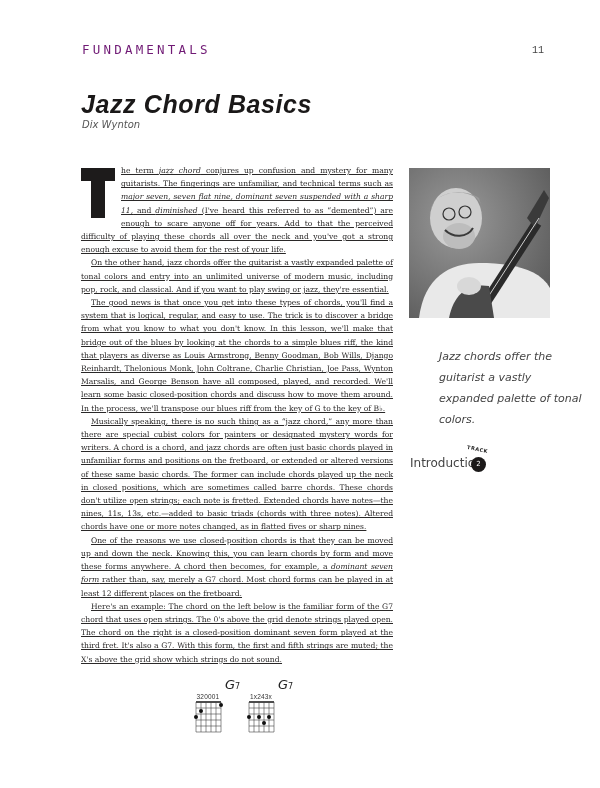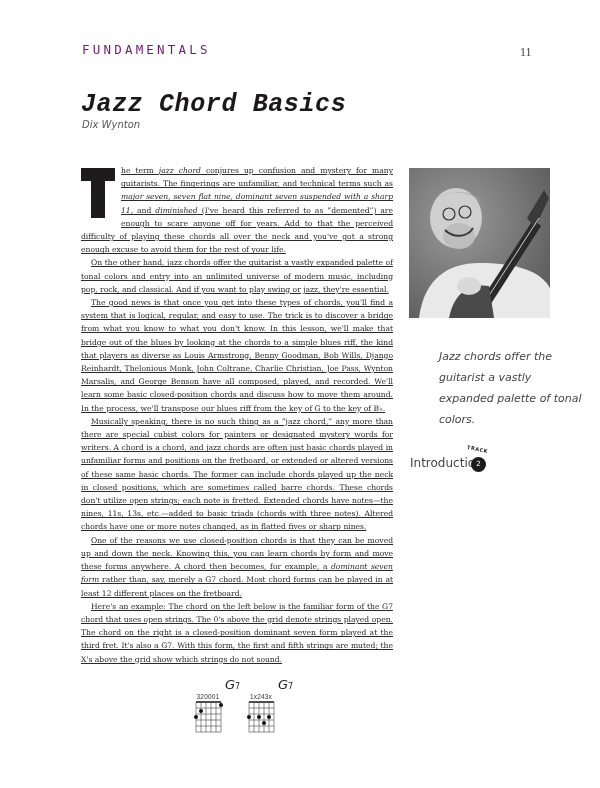--- a/index.html
+++ b/index.html
@@ -2,26 +2,26 @@
 <html><head>
 <meta charset="utf-8">
 <style>
   html, body { margin: 0; padding: 0; background: #ffffff; }
   body { width: 600px; height: 788px; position: relative; overflow: hidden; color: #1f1d1e; }
   .section-label {
     position: absolute; left: 82px; top: 42px;
     font-family: "DejaVu Sans Mono", monospace; font-size: 12.5px; letter-spacing: 3.2px; color: #701a75;
   }
   .page-num {
-    position: absolute; left: 520px; top: 45px;
-    font-family: Liberation Serif, serif; font-size: 12px; color: #444;
+    position: absolute; left: 532px; top: 45px;
+    font-family: Liberation Mono, monospace; font-size: 10px; color: #444;
   }
   .title {
     position: absolute; left: 81px; top: 90px; margin: 0;
-    font-family: Liberation Mono, monospace; font-weight: bold; font-style: italic;
+    font-family: Liberation Sans, sans-serif; font-weight: bold; font-style: italic;
     font-size: 25px; letter-spacing: 0.6px; color: #1a1818;
   }
   .author {
     position: absolute; left: 82px; top: 119px;
     font-family: "DejaVu Sans", sans-serif; font-style: italic; font-size: 10px; color: #555; font-weight: 300;
   }
   .body-col {
     position: absolute; left: 81px; top: 164px; width: 312px;
     font-family: "DejaVu Serif", serif; font-size: 7.6px; line-height: 13.2px;
     text-align: justify; color: #2a2828;

